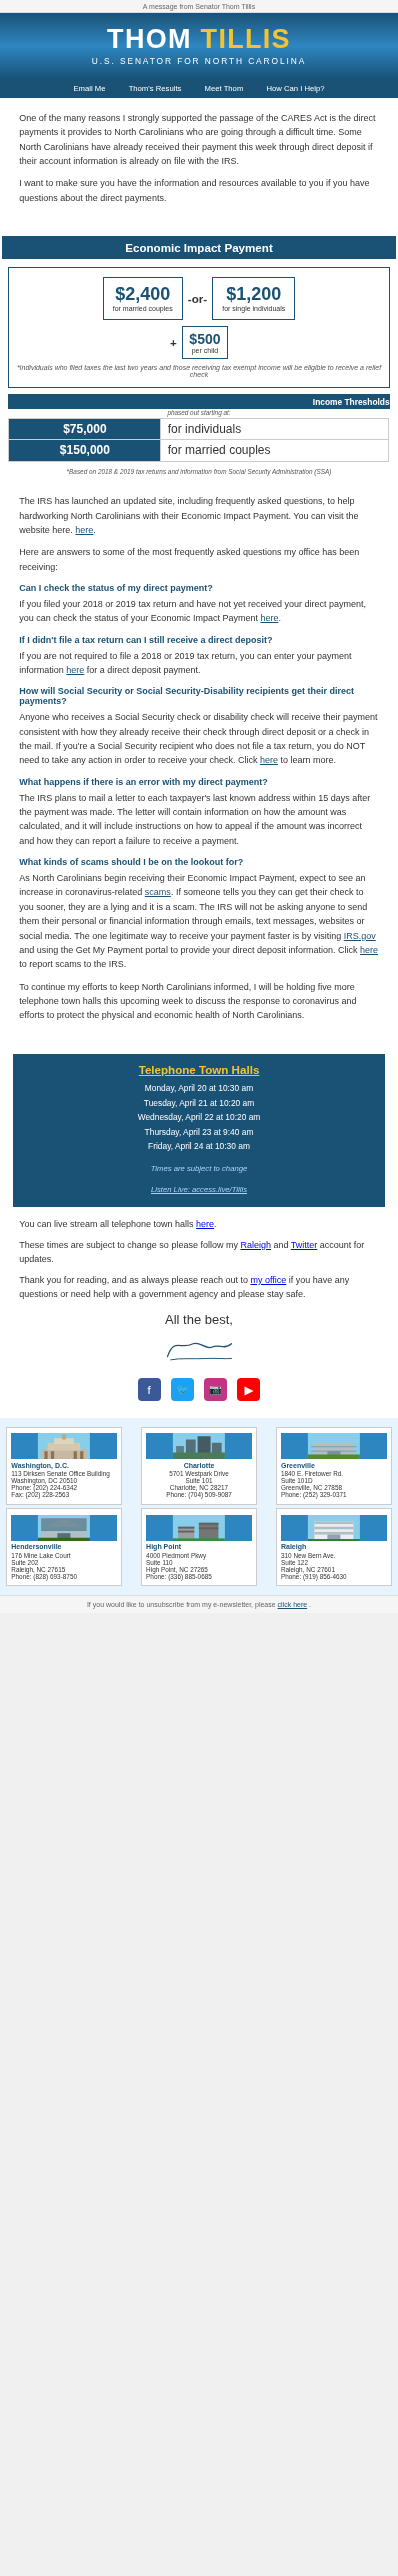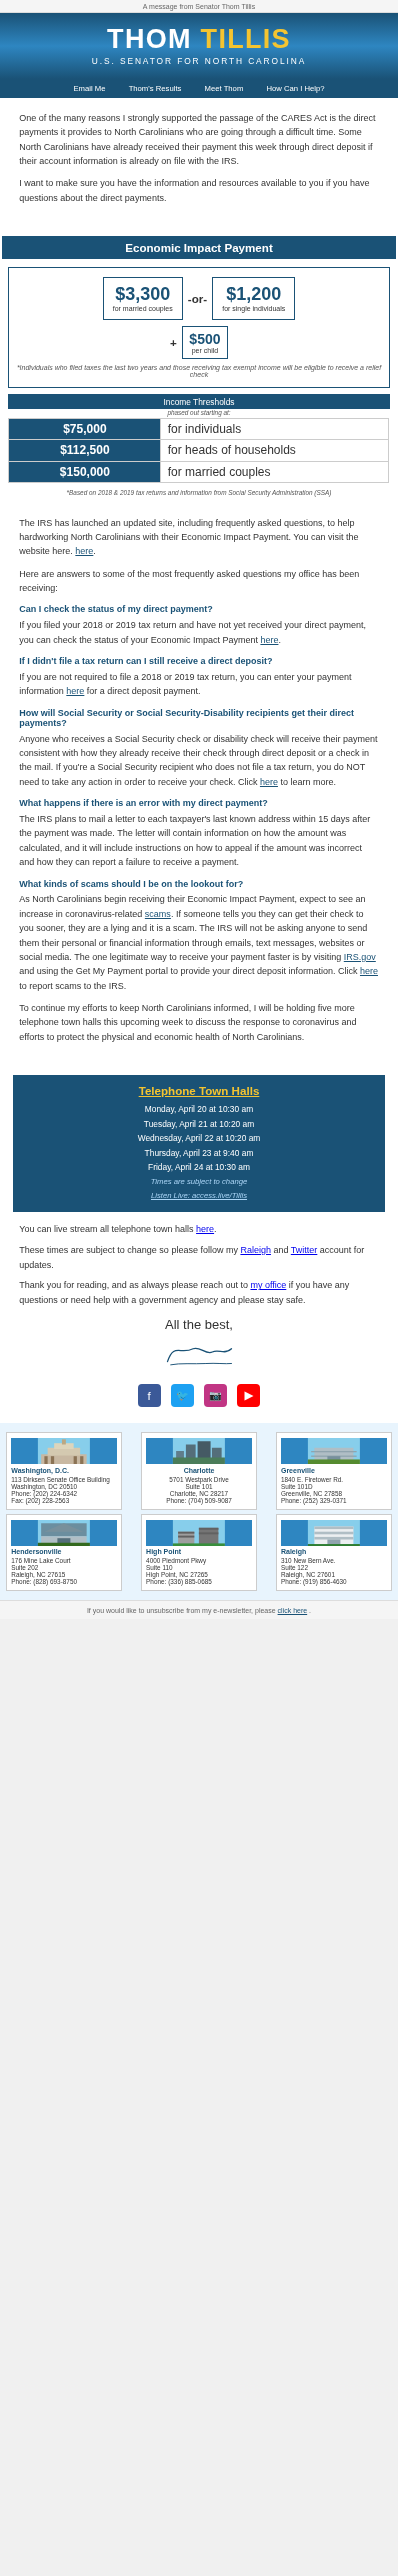--- a/index.html
+++ b/index.html
@@ -132,24 +132,24 @@
     .footnote {
       font-size: 7px;
       color: #555;
       font-style: italic;
       margin-top: 5.1px;
       text-align: center;
     }
     .threshold-section {
       background: #1a5276;
       color: #fff;
-      text-align: center;
+      text-align: right;
       padding: 2.6px 0;
       font-size: 8.4px;
-      font-weight: normal;
+      font-weight: bold;
       margin: 6.4px 6.4px 0 6.4px;
     }
     .threshold-note {
       text-align: center;
       font-size: 6.4px;
       color: #555;
       font-style: italic;
       margin: 0 6.4px 1.3px 6.4px;
     }
     .threshold-table {
@@ -206,21 +206,21 @@
     .town-hall-box p {
       font-size: 8.4px;
       color: #fff;
       margin-bottom: 1.9px;
       line-height: 1.5;
     }
     .town-hall-box .listen-link {
       font-size: 7.7px;
       color: #aad4f5;
       font-style: italic;
-      margin-top: 2px;
+      margin-top: 10px;
     }
     .signature-section {
       padding: 0 19.3px 6.4px 19.3px;
     }
     .signature-section p {
       margin-bottom: 6.4px;
       line-height: 1.6;
       font-size: 9px;
     }
     .all-best {
@@ -339,21 +339,21 @@
     <p>One of the many reasons I strongly supported the passage of the CARES Act is the direct payments it provides to North Carolinians who are going through a difficult time. Some North Carolinians have already received their payment this week through direct deposit if their account information is already on file with the IRS.</p>
     <p>I want to make sure you have the information and resources available to you if you have questions about the direct payments.</p>
   </div>
 
   <div style="background:#fff; padding: 0 2px;">
     <div class="section-title">Economic Impact Payment</div>
 
     <div class="impact-box">
       <div class="impact-row">
         <div class="amount-box">
-          <div class="amount-large">$3,300</div>
+          <div class="amount-large">$2,400</div>
           <div class="amount-label">for married couples</div>
         </div>
         <div class="or-plus">-or-</div>
         <div class="amount-box">
           <div class="amount-large">$1,200</div>
           <div class="amount-label">for single individuals</div>
         </div>
       </div>
       <div style="display:flex; align-items:center; justify-content:center; gap:5.1px; margin-top:6.4px;">
         <div class="or-plus">+</div>
@@ -367,24 +367,20 @@
 
     <div class="threshold-section">
       <span>Income Thresholds</span>
     </div>
     <div class="threshold-note">phased out starting at:</div>
     <table class="threshold-table">
       <tbody>
           <tr>
         <td>$75,000</td>
         <td>for individuals</td>
-      </tr>
-      <tr>
-        <td>$112,500</td>
-        <td>for heads of households</td>
       </tr>
       <tr>
         <td>$150,000</td>
         <td>for married couples</td>
       </tr>
     </tbody>
       </table>
     <div class="threshold-footnote">*Based on 2018 &amp; 2019 tax returns and information from Social Security Administration (SSA)</div>
   </div>
 

